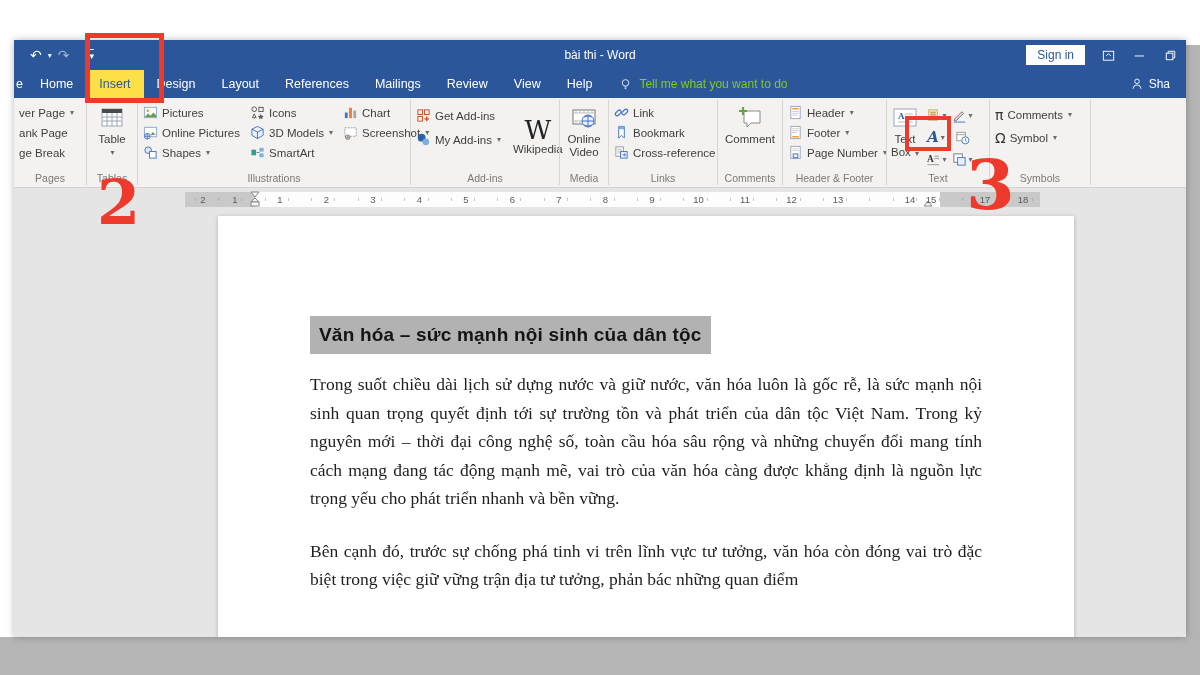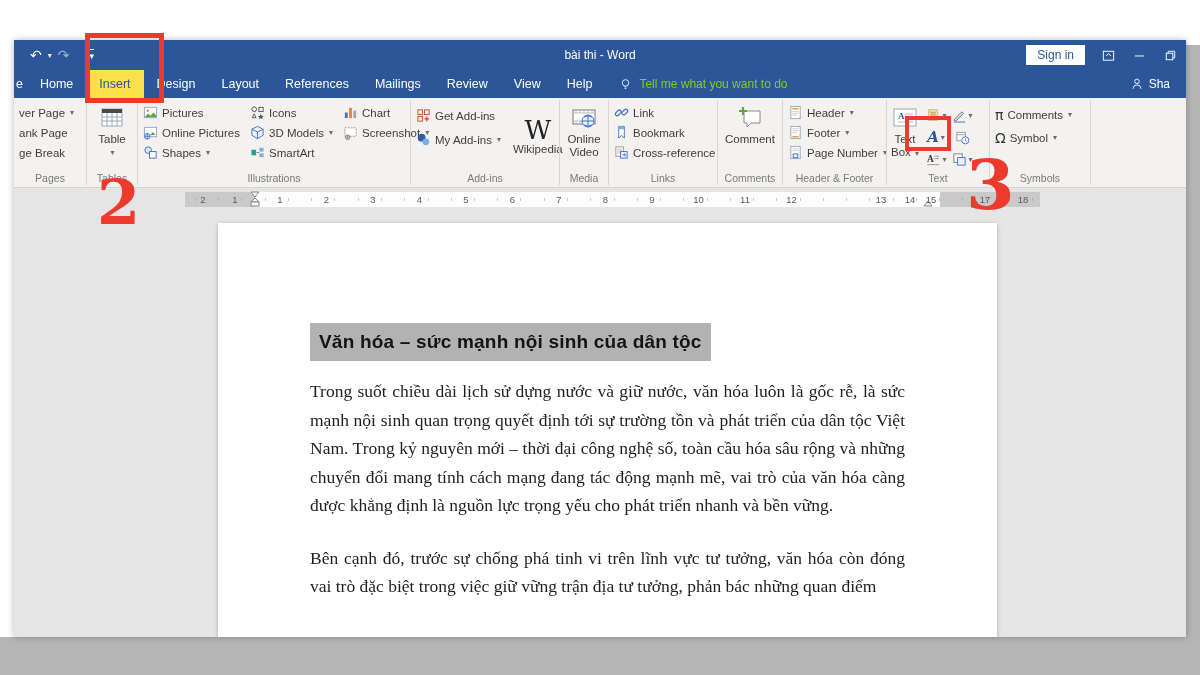--- a/index.html
+++ b/index.html
@@ -54,22 +54,22 @@
   
   .rulerrow{height:25px;background:#e5e5e5;position:relative;flex:0 0 auto;}
   .ruler-strip{position:absolute;left:171px;top:4px;width:855px;height:15px;background:#c9c9c9;}
   .ruler-white{position:absolute;left:70px;top:0;width:685px;height:15px;background:#fdfdfd;}
   .rnum{position:absolute;top:1.5px;font-size:9.5px;color:#5a5a5a;transform:translateX(-50%);}
   .rticks{position:absolute;left:0;top:6px;width:100%;height:3px;
           background:repeating-linear-gradient(90deg,transparent 0 10px,#9a9a9a 10px 11px,transparent 11px 23.25px);opacity:.55;}
   .marker{position:absolute;}
   
   .docarea{flex:1 1 auto;background:#e5e5e5;position:relative;overflow:hidden;}
-  .page{position:absolute;left:204px;top:10px;width:764px;height:440px;background:#fff;
-        box-shadow:0 1px 4px rgba(0,0,0,.25);overflow:hidden;padding-left:15px;}
+  .page{position:absolute;left:204px;top:3px;width:856px;height:440px;background:#fff;
+        box-shadow:0 1px 4px rgba(0,0,0,.25);overflow:hidden;}
   .pagecontent{position:absolute;left:92px;right:92px;top:100px;}
   .dheading{display:inline-block;background:#b2b2b2;color:#141414;font-weight:bold;font-size:19px;
             line-height:38px;padding:0 9px;letter-spacing:.2px;}
   .dpara{font-family:"Liberation Serif",serif;font-size:17.5px;line-height:28.5px;color:#1e1e1e;
          text-align:justify;margin:0;}
   .dpara.first{margin-top:16px;}
   .dpara + .dpara{margin-top:24px;}
   
   .ann-box{position:absolute;border:5px solid #ee3a2c;z-index:60;pointer-events:none;}
   .ann-num{position:absolute;z-index:60;color:#ee3a2c;font-family:"DejaVu Serif",serif;
@@ -504,21 +504,21 @@
         <span class="rnum" style="left: 188px;">3</span>
         <span class="rnum" style="left: 234.5px;">4</span>
         <span class="rnum" style="left: 281px;">5</span>
         <span class="rnum" style="left: 327.5px;">6</span>
         <span class="rnum" style="left: 374px;">7</span>
         <span class="rnum" style="left: 420.5px;">8</span>
         <span class="rnum" style="left: 467px;">9</span>
         <span class="rnum" style="left: 513.5px;">10</span>
         <span class="rnum" style="left: 560px;">11</span>
         <span class="rnum" style="left: 606.5px;">12</span>
-        <span class="rnum" style="left: 653px; margin-left: 43px;">13</span>
+        <span class="rnum" style="left: 653px;">13</span>
         <span class="rnum" style="left: 725px;">14</span>
         <span class="rnum" style="left: 746px;">15</span>
         <span class="rnum" style="left: 800px; text-align: right;">17</span>
         <span class="rnum" style="left: 838px;">18</span>
       </div>
   </div>
 
   <div class="docarea">
     <div class="page">
       <div class="pagecontent">

